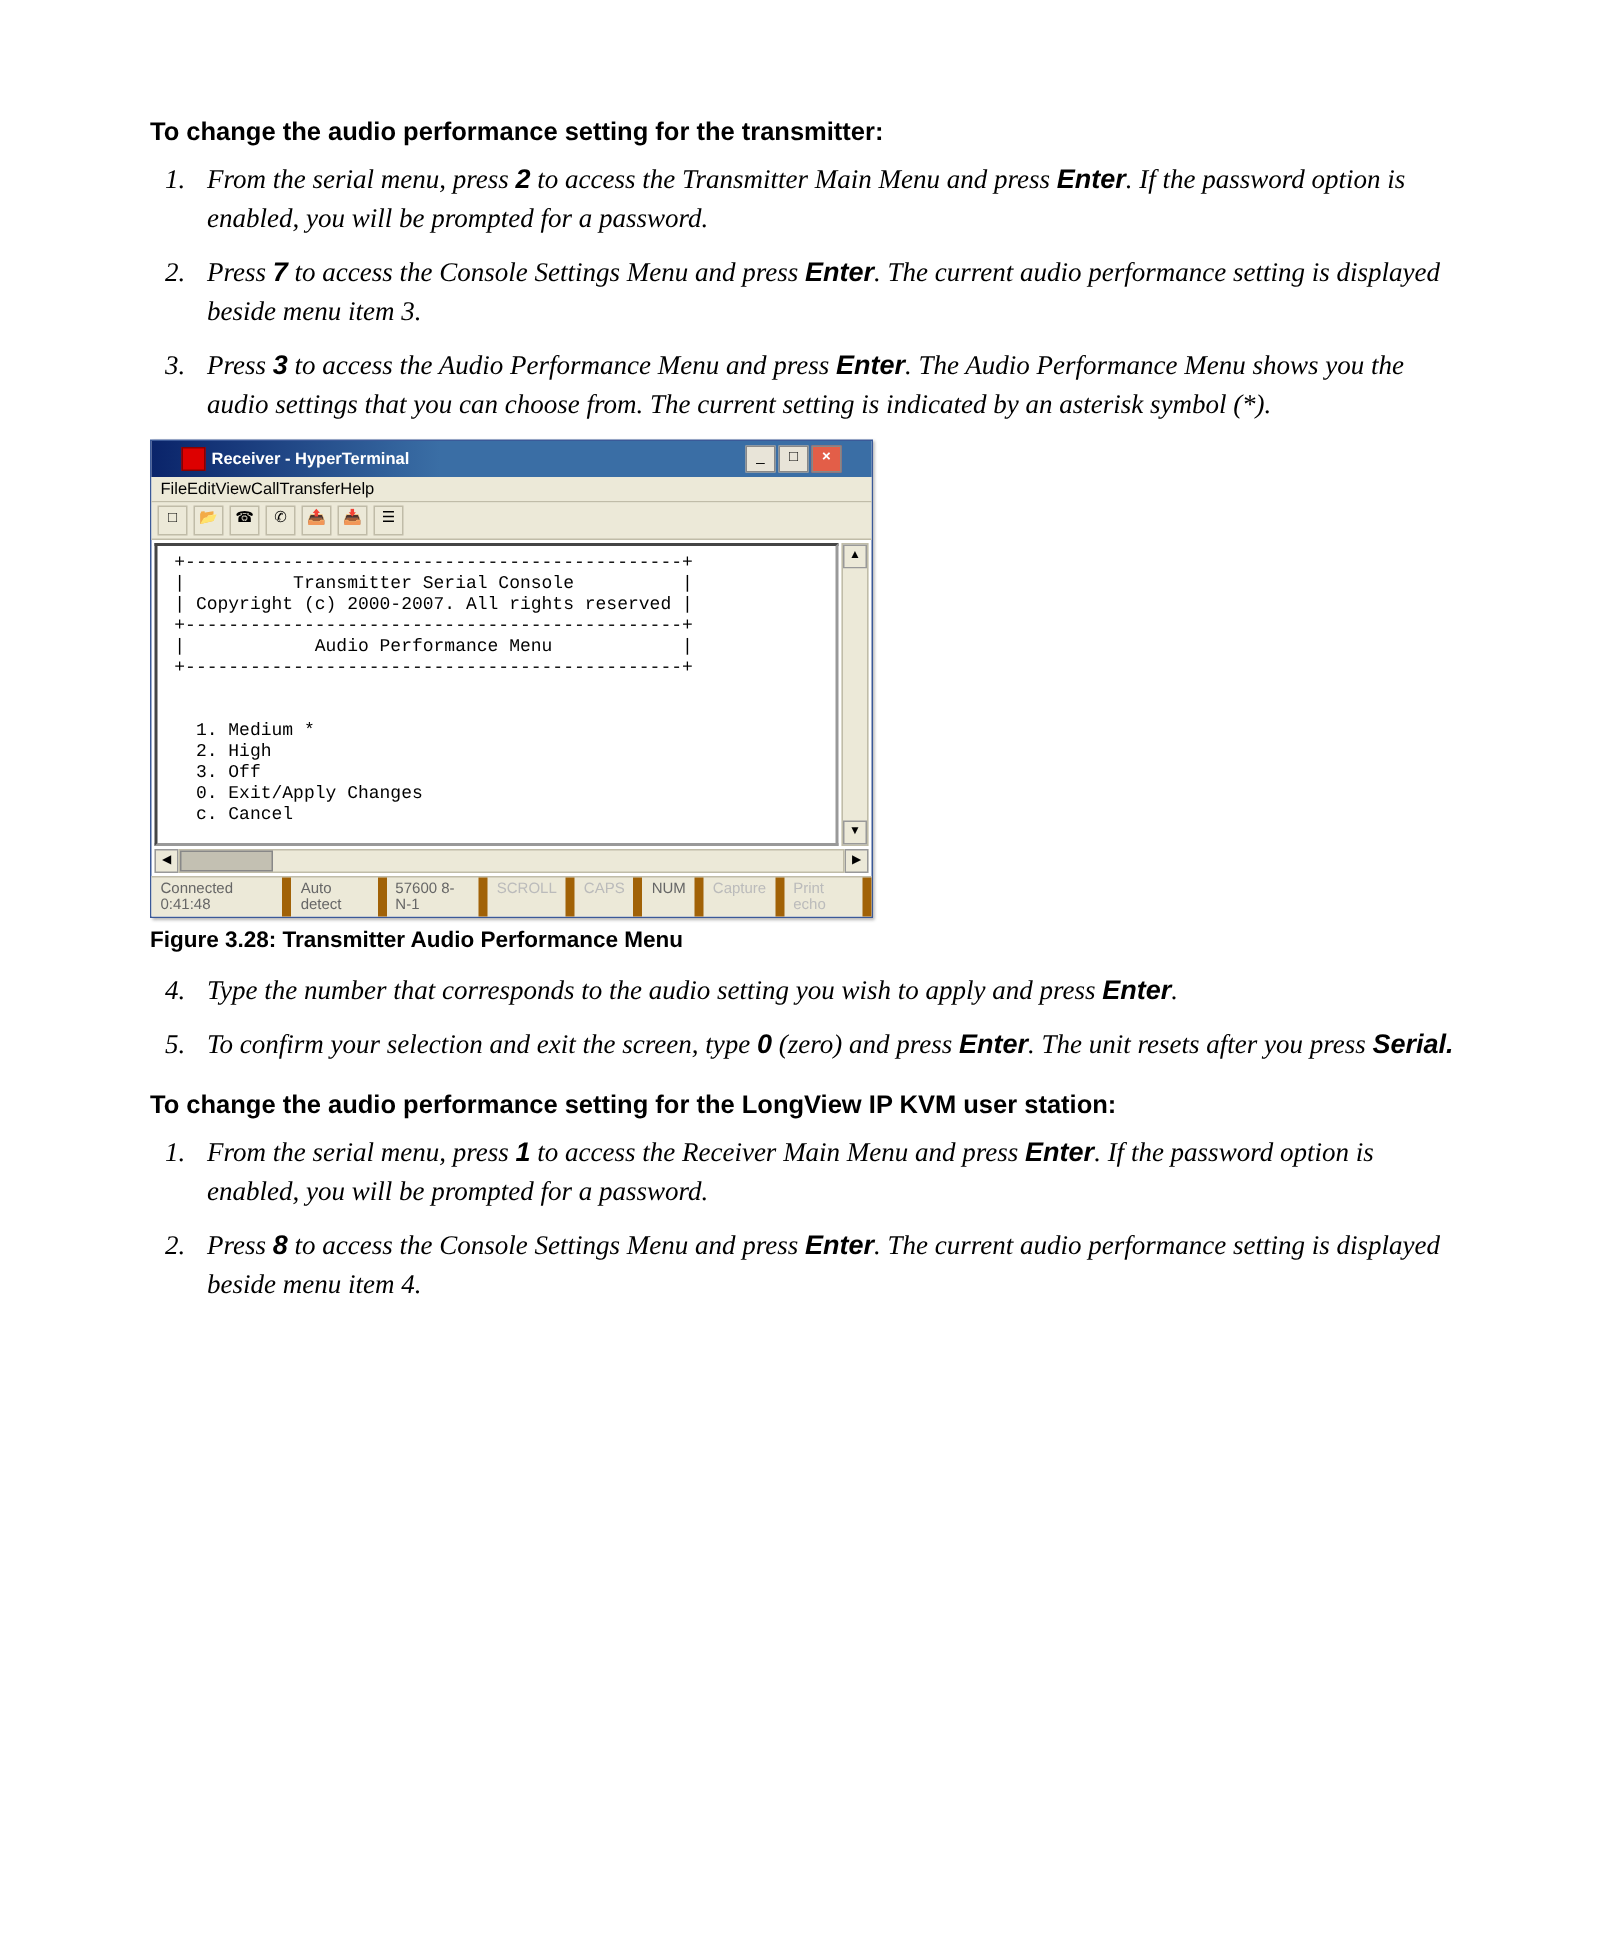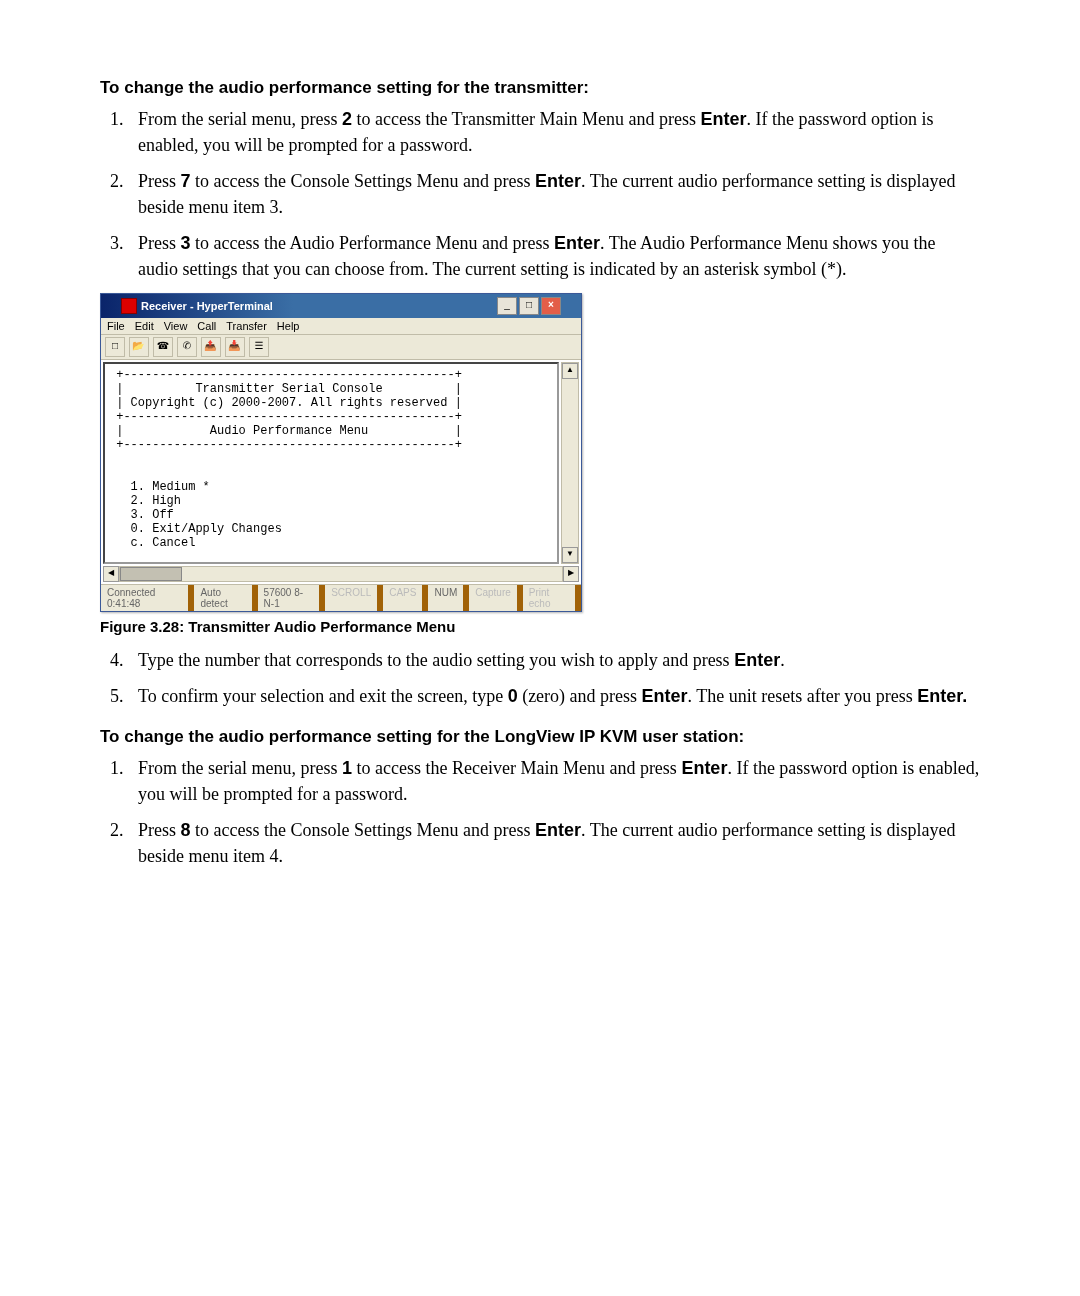--- a/index.html
+++ b/index.html
@@ -46,20 +46,21 @@
     }
     ol {
       margin: 0;
       padding-left: 28px;
       font-size: 18px;
       line-height: 1.45;
     }
     ol > li {
       margin-bottom: 10px;
       padding-left: 10px;
+      font-style: italic;
     }
     .sans-bold {
       font-family: Arial, Helvetica, sans-serif;
       font-weight: bold;
     }
     .figure {
       margin: 6px 0 6px 0;
     }
     .figure-caption {
       font-family: Arial, Helvetica, sans-serif;
@@ -112,21 +113,20 @@
       color: #000;
     }
     .ht-winbtn.close {
       background: #e35e48;
       color: #fff;
       font-weight: bold;
     }
     .ht-menubar {
       background: #ece9d8;
       display: flex;
-      gap: 10px;
       padding: 2px 6px;
       font-size: 11px;
       border-bottom: 1px solid #c0bca8;
     }
     .ht-toolbar {
       background: #ece9d8;
       padding: 2px 4px;
       border-bottom: 1px solid #c0bca8;
       display: flex;
       gap: 4px;
@@ -309,21 +309,21 @@
     </div>
   </div>
 
   <div class="figure-caption">Figure 3.28: Transmitter Audio Performance Menu</div>
 
   <ol start="4">
     <li>
       <span>Type the number that corresponds to the audio setting you wish to apply and press </span><span class="sans-bold">Enter</span><span>.</span>
     </li>
     <li>
-      <span>To confirm your selection and exit the screen, type </span><span class="sans-bold">0</span><span> (zero) and press </span><span class="sans-bold">Enter</span><span>. The unit resets after you press </span><span class="sans-bold">Enter.</span>
+      <span>To confirm your selection and exit the screen, type </span><span class="sans-bold">0</span><span> (zero) and press </span><span class="sans-bold">Enter</span><span>. The unit resets after you press </span><span class="sans-bold">Serial.</span>
     </li>
   </ol>
 
   <div class="proc-heading">To change the audio performance setting for the LongView IP KVM user station:</div>
   <ol>
     <li>
       <span>From the serial menu, press </span><span class="sans-bold">1</span><span> to access the Receiver Main Menu and press </span><span class="sans-bold">Enter</span><span>. If the password option is enabled, you will be prompted for a password.</span>
     </li>
     <li>
       <span>Press </span><span class="sans-bold">8</span><span> to access the Console Settings Menu and press </span><span class="sans-bold">Enter</span><span>. The current audio performance setting is displayed beside menu item 4.</span>

